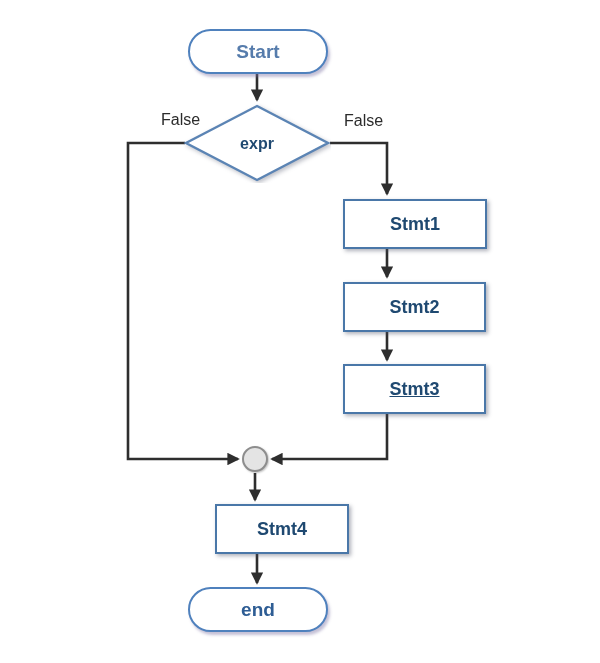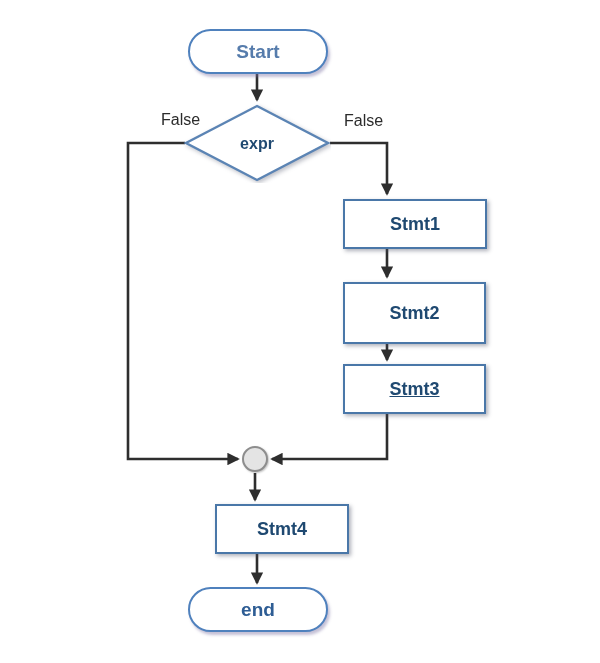--- a/index.html
+++ b/index.html
@@ -115,21 +115,21 @@
     </svg>
     <div class="decision-label">expr</div>
   </div>
 
   <div class="branch-label" style="left:127px; top:111px;margin-left:34px;">False</div>
   <div class="branch-label" style="left:344px; top:112px;">False</div>
 
   <div class="node process" style="left:315px; top:199px; width:144px; height:50px;">
     <span>Stmt1</span>
   </div>
-  <div class="node process" style="left:315px; top:282px; width:143px; height:62px;">
+  <div class="node process" style="left:315px; top:282px; width:143px; height:50px;">
     <span>Stmt2</span>
   </div>
   <div class="node process" style="left:315px; top:364px; width:143px; height:50px;text-decoration:underline;">
     <span>Stmt3</span>
   </div>
 
   <div class="junction"></div>
 
   <div class="node process" style="left:187px; top:504px; width:134px; height:50px;">
     <span>Stmt4</span>

